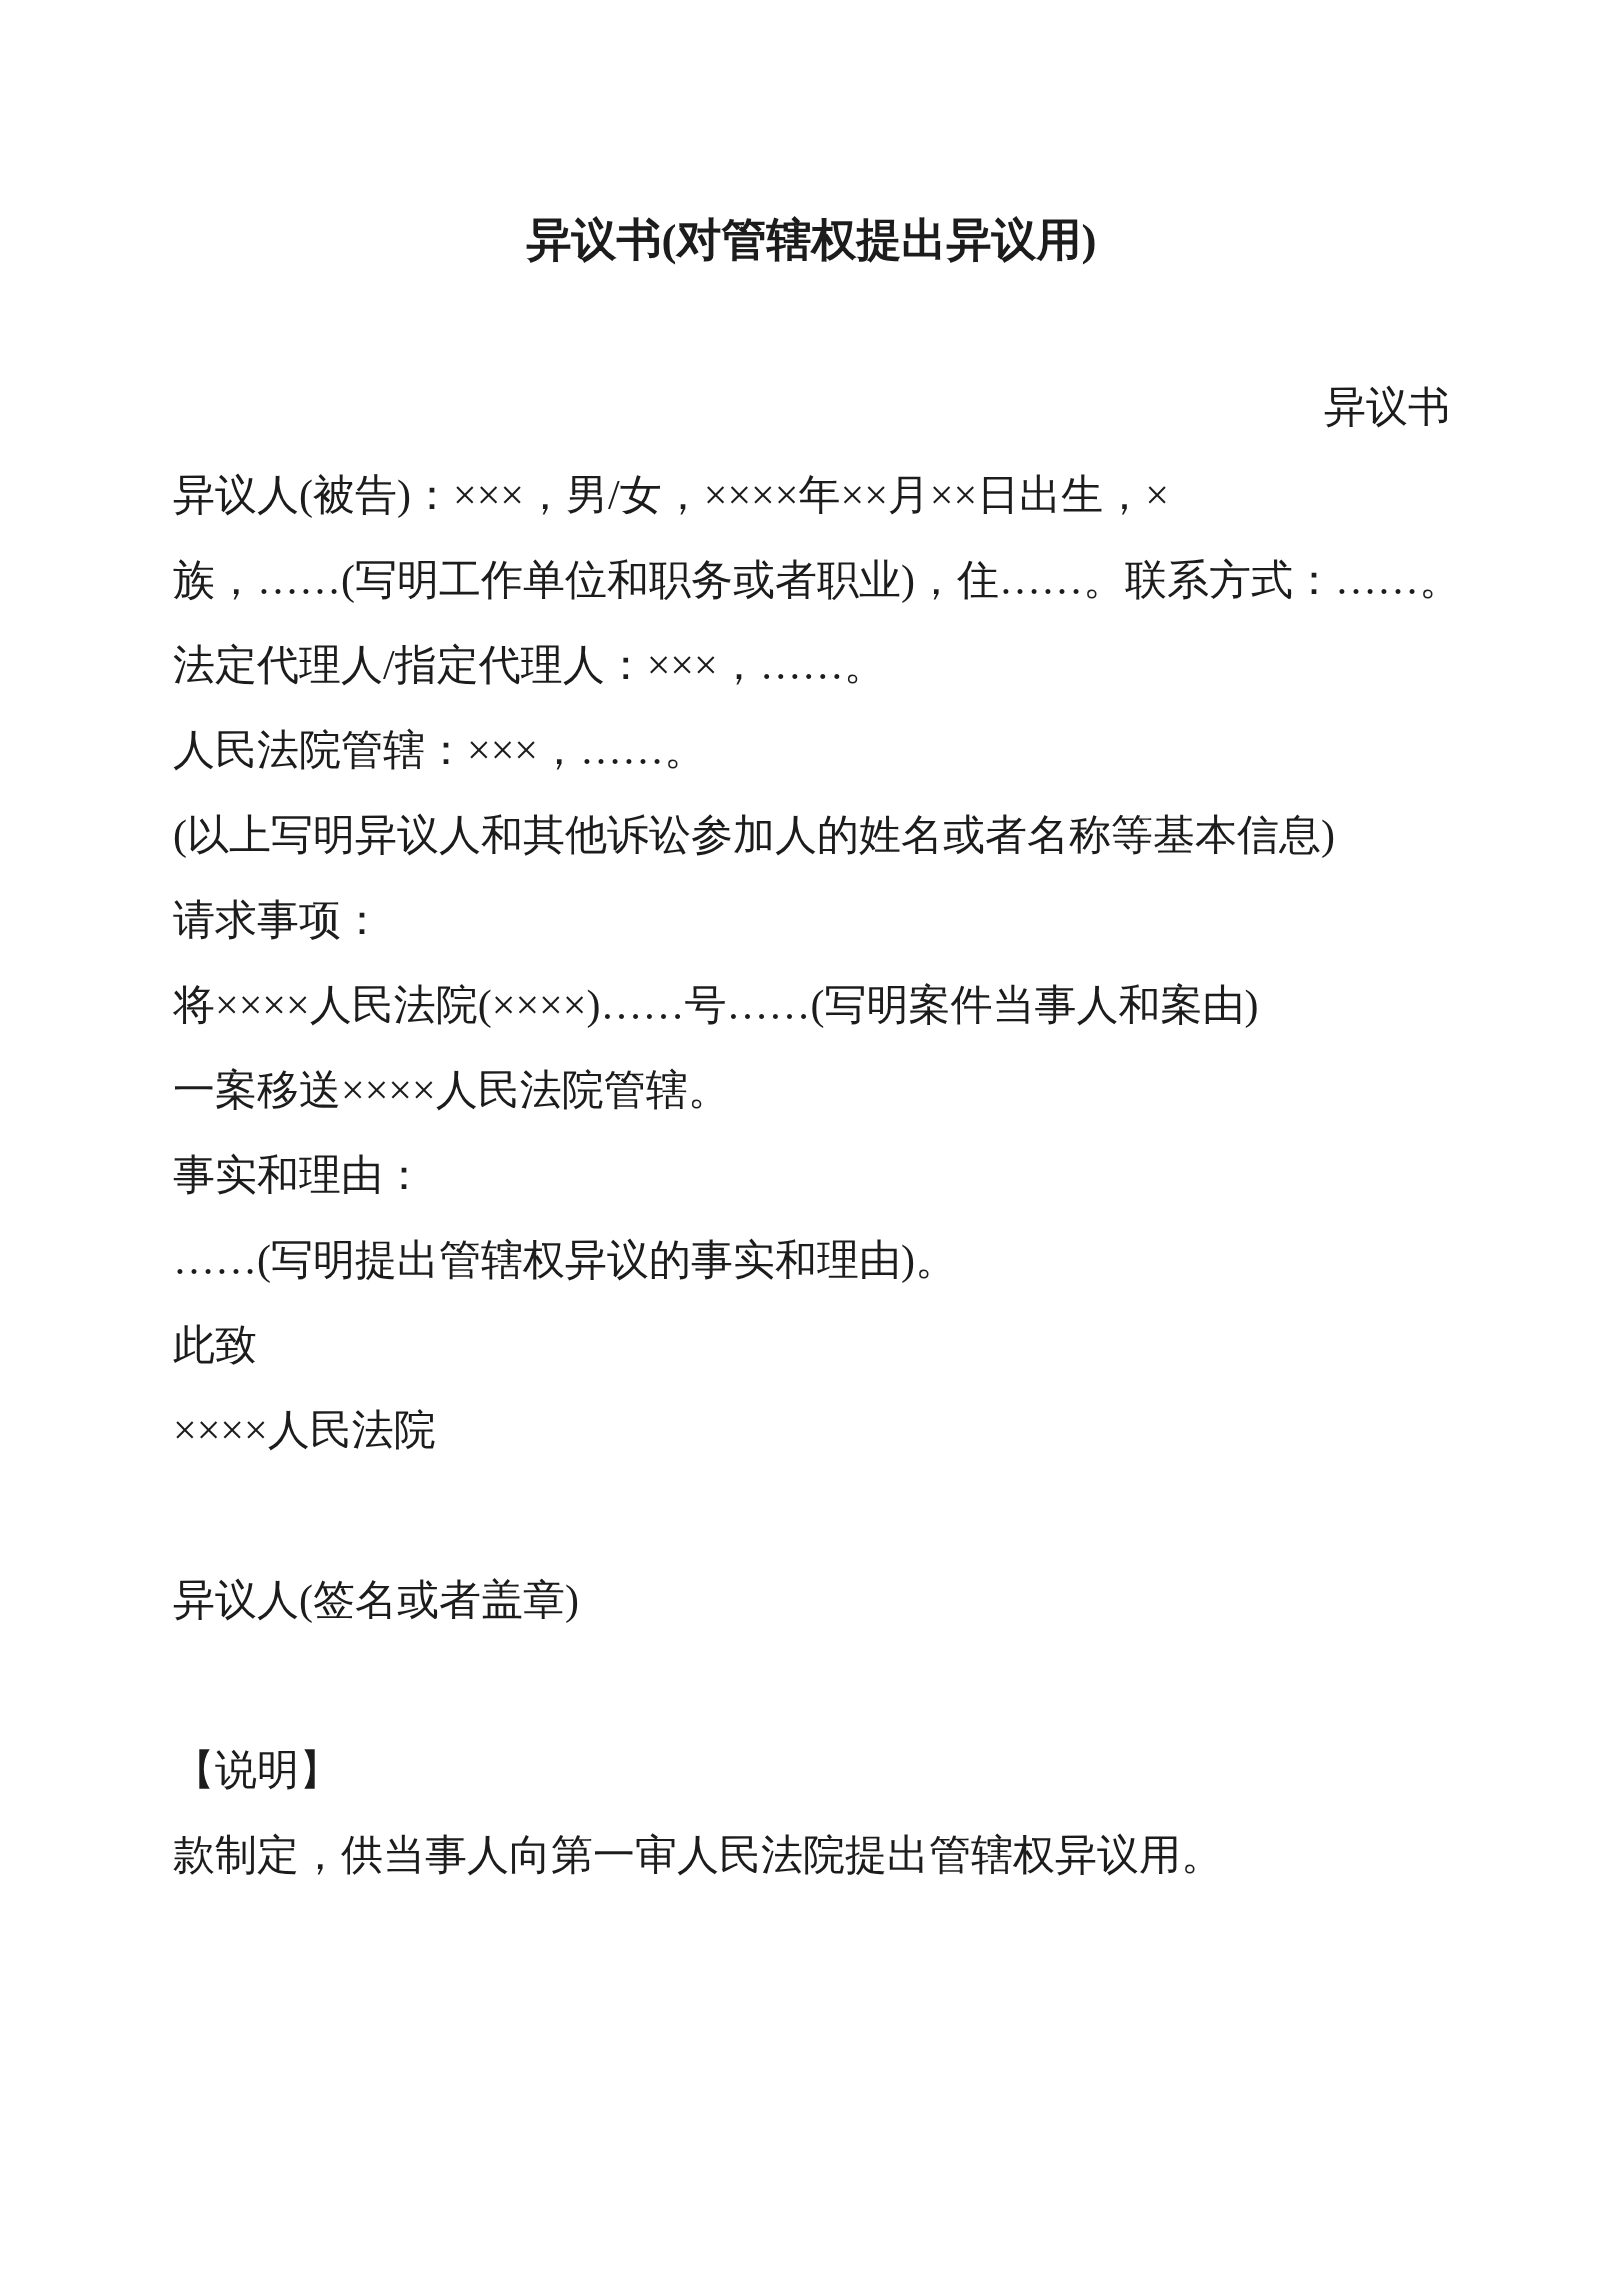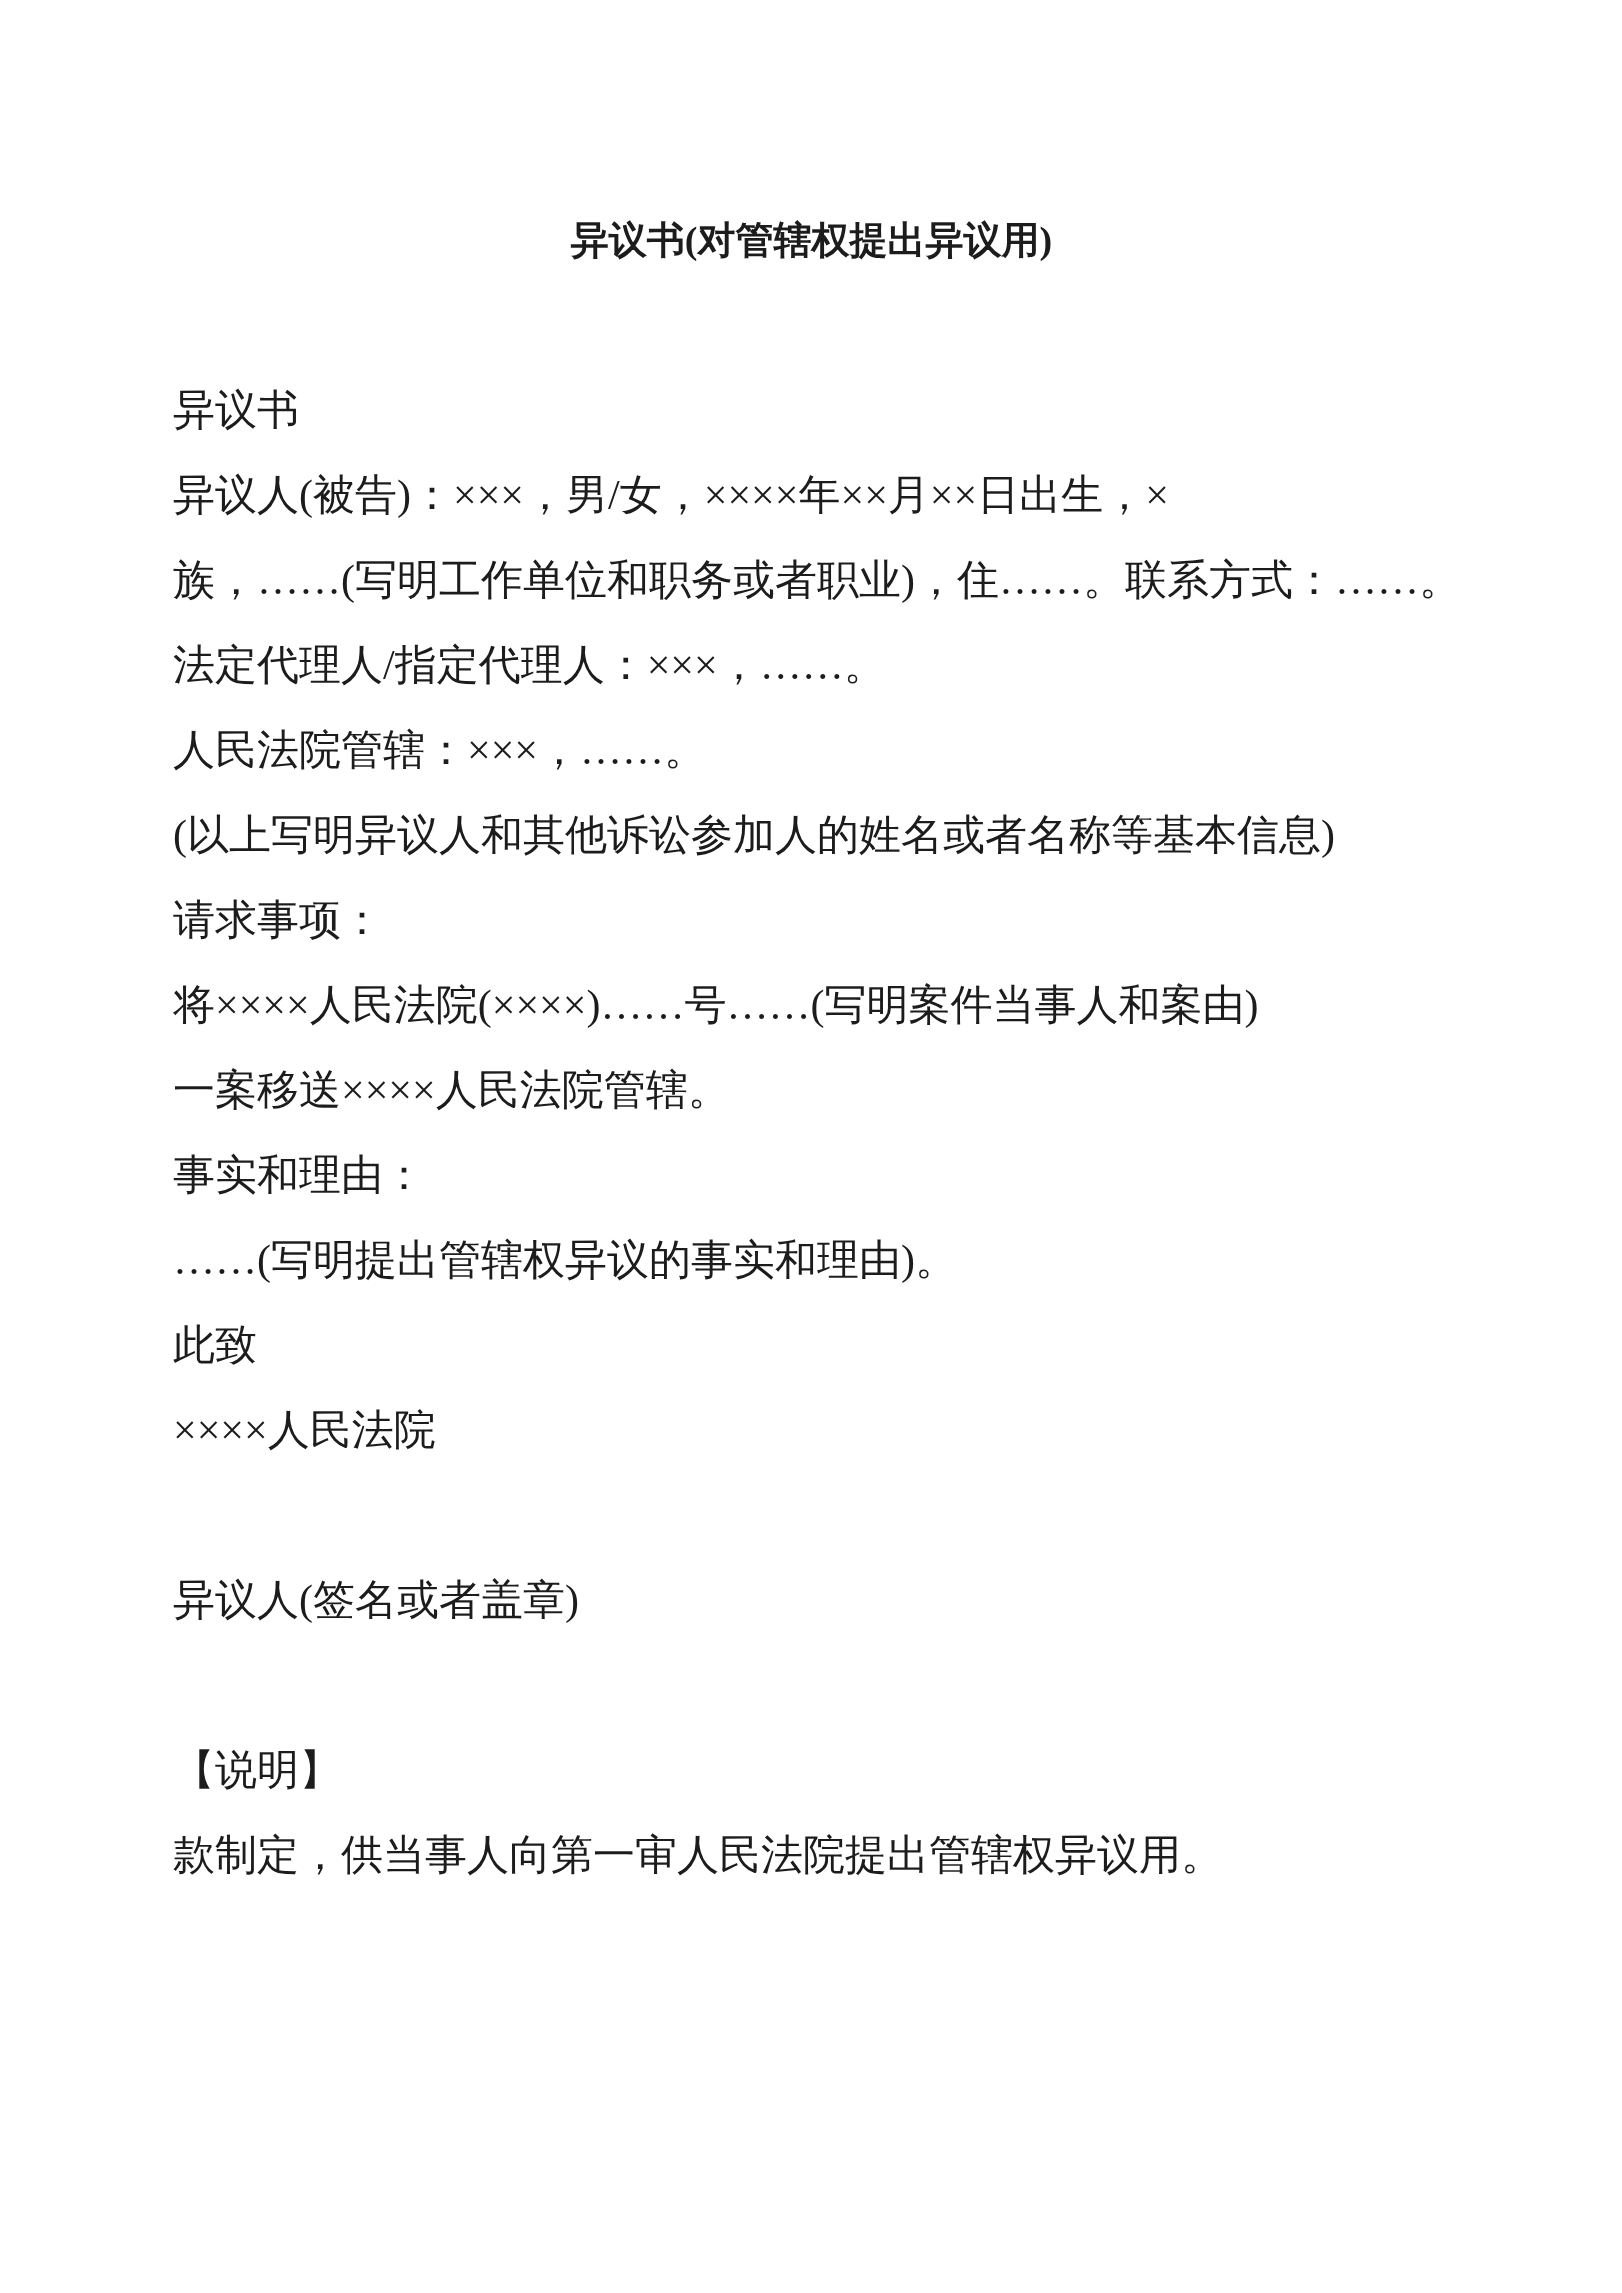--- a/index.html
+++ b/index.html
@@ -21,26 +21,27 @@
     overflow: hidden;
   }
   .line {
     height: 85px;
     white-space: nowrap;
   }
   .spacer {
     height: 85px;
   }
   .doc-title {
-    font-size: 38px;
+    font-size: 45px;
     font-weight: bold;
     text-align: center;
   }
   .centered {
-    text-align: left;
+    text-align: right;
+    font-family: Liberation Mono, monospace;
   }
   .right-block {
     padding-right: 73px;
   }
 </style>
 </head>
 <body>
 
 <div class="page">
 

